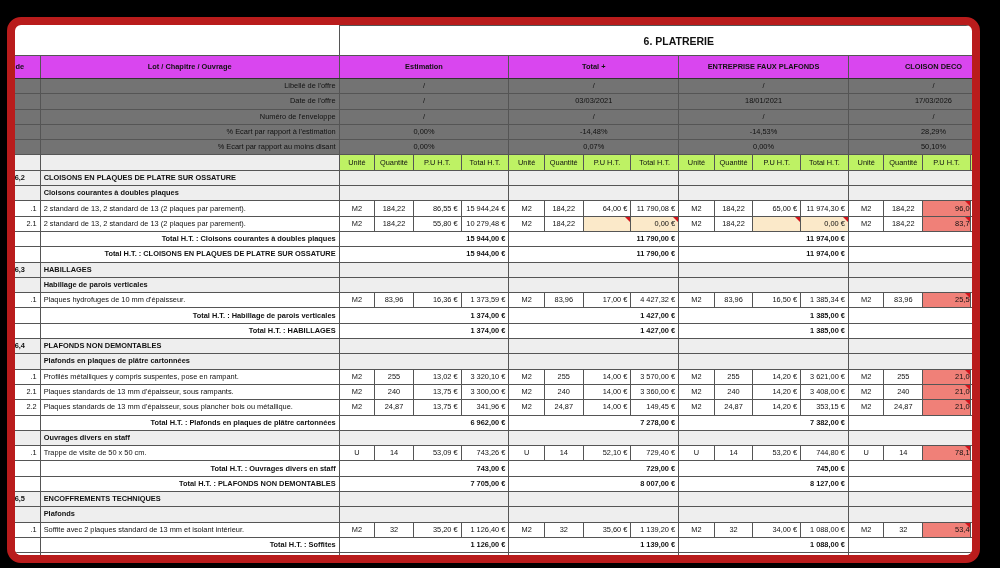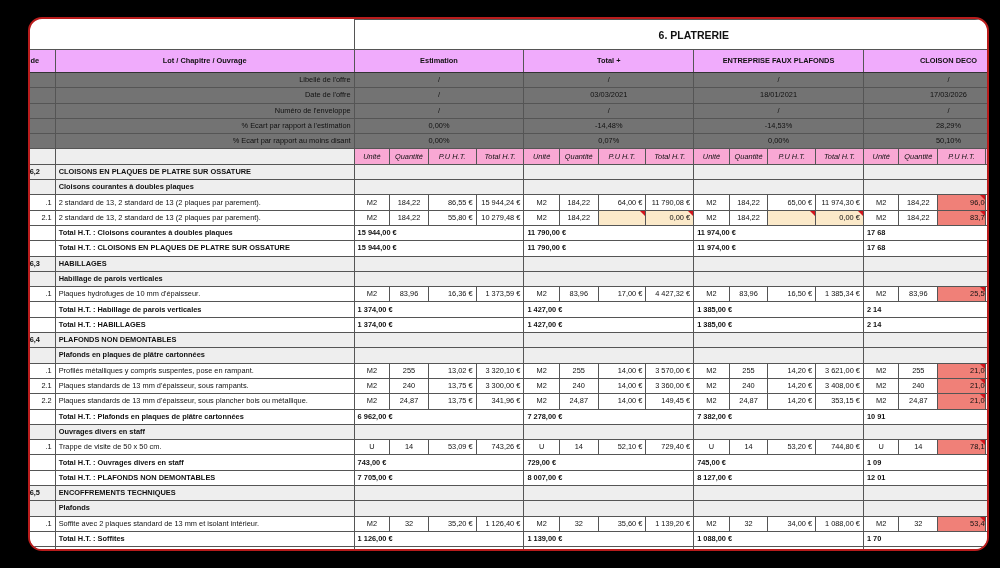--- a/index.html
+++ b/index.html
@@ -1,36 +1,36 @@
 <!DOCTYPE html>
 <html><head>
 <meta charset="utf-8">
 <style>
   html, body { margin:0; padding:0; background:#000; }
   body { width:1000px; height:568px; position:relative; overflow:hidden; font-family:"Liberation Sans", sans-serif; }
-  .frame { position:absolute; left:28px; top:17px; width:957px; height:530px; border:2px solid #b91c1c; border-radius:14px; background:#fff; overflow:hidden; }
+  .frame { position:absolute; left:7px; top:17px; width:957px; height:530px; border:8px solid #b91c1c; border-radius:14px; background:#fff; overflow:hidden; }
   .sheet { position:absolute; left:-16px; top:0; width:1020px; }
   table { border-collapse:collapse; table-layout:fixed; width:1020px; font-size:7.4px; color:#111; }
   td { border:1px solid #555; padding:0 3px; height:14.3px; white-space:nowrap; overflow:hidden; line-height:14px; }
   tr.title td { height:29px; }
   tr.title td.t { text-align:center; font-weight:bold; font-size:10.5px; border-left:1px solid #777; }
   tr.title td.blank { border-top:none; border-left:none; }
-  tr.hdr td { background:#f0abfc; height:22px; text-align:center; font-weight:bold; border-top:1.5px solid #333; border-bottom:1.5px solid #333; }
+  tr.hdr td { background:#d946ef; height:22px; text-align:center; font-weight:bold; border-top:1.5px solid #333; border-bottom:1.5px solid #333; }
   tr.meta td { background:#737373; }
   tr.meta td.lbl { text-align:right; }
   tr.meta td.v { text-align:center; }
   tr.colh td { background:#eeeeee; text-align:center; }
-  tr.colh td.sub { background:#f9a8d4;font-style:italic; }
+  tr.colh td.sub { background:#bef264; }
   tr.sec td { background:#eeeeee; font-weight:bold; }
   tr.sec td.code { text-align:center; }
   tr.sub td { background:#eeeeee; font-weight:bold; }
   tr.item td { background:#fff; }
   tr.item td.c { text-align:center; }
   tr.item td.r { text-align:right; }
-  tr.tot td { background:#fff; font-weight:bold; text-align:left; }
+  tr.tot td { background:#fff; font-weight:bold; text-align:right; }
   td.code { text-align:right; }
   td.hl { background:#f08078 !important; position:relative;padding-left:32px; }
   td.pale { background:#fbe9c9 !important; position:relative; }
   td.flag::after { content:""; position:absolute; right:0; top:0; border-top:5px solid #d3141c; border-left:5px solid transparent; }
   .bl { border-left:1.5px solid #222; }
 </style>
 </head>
 <body>
 
 <div class="frame">

